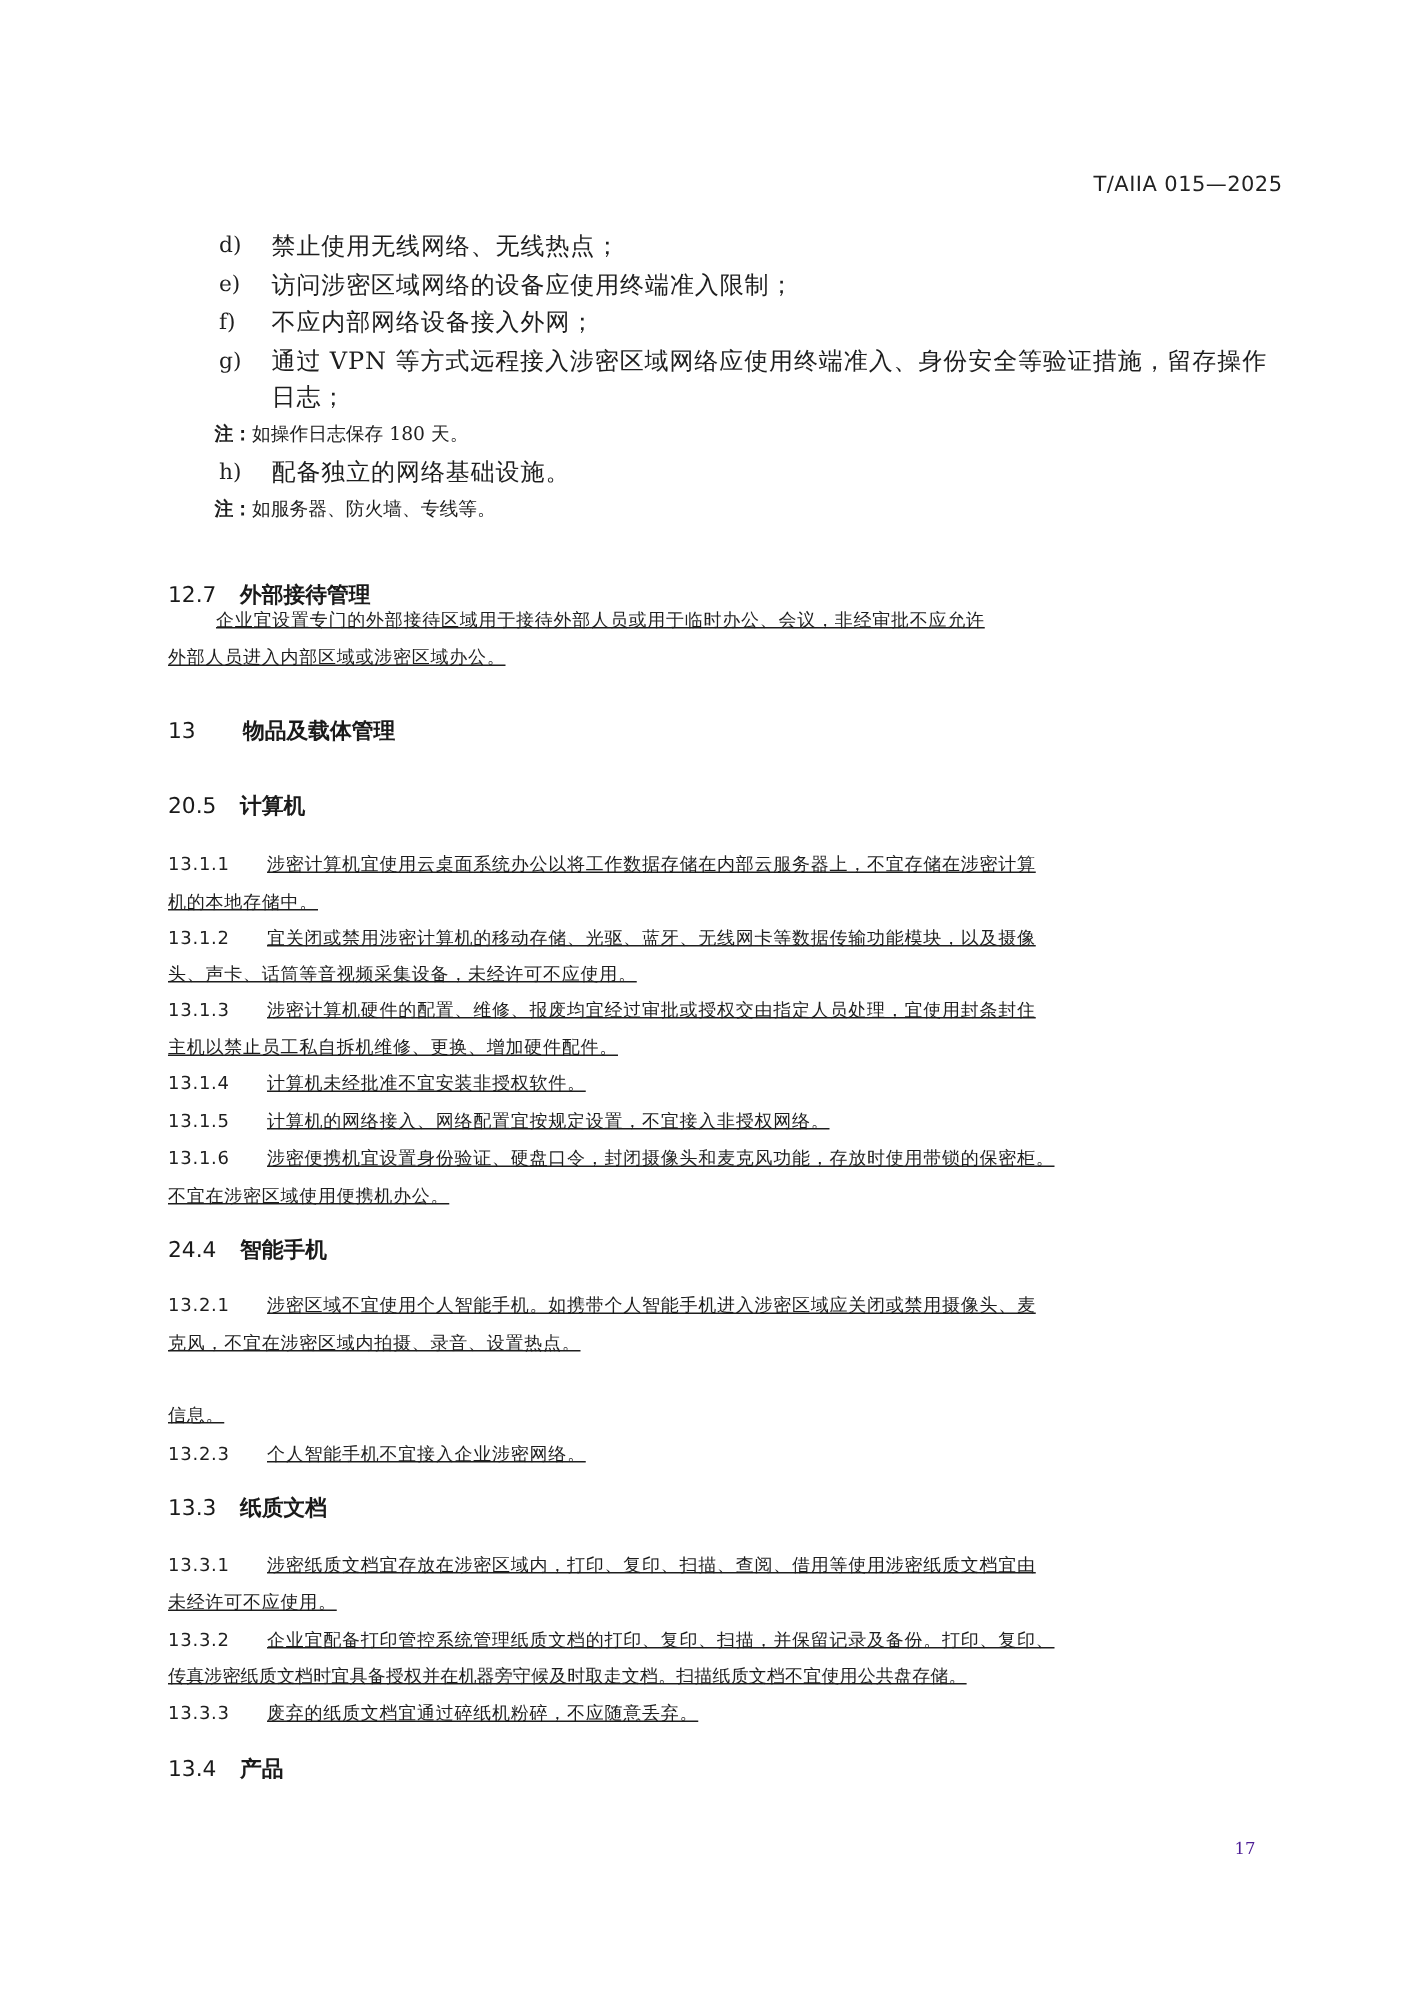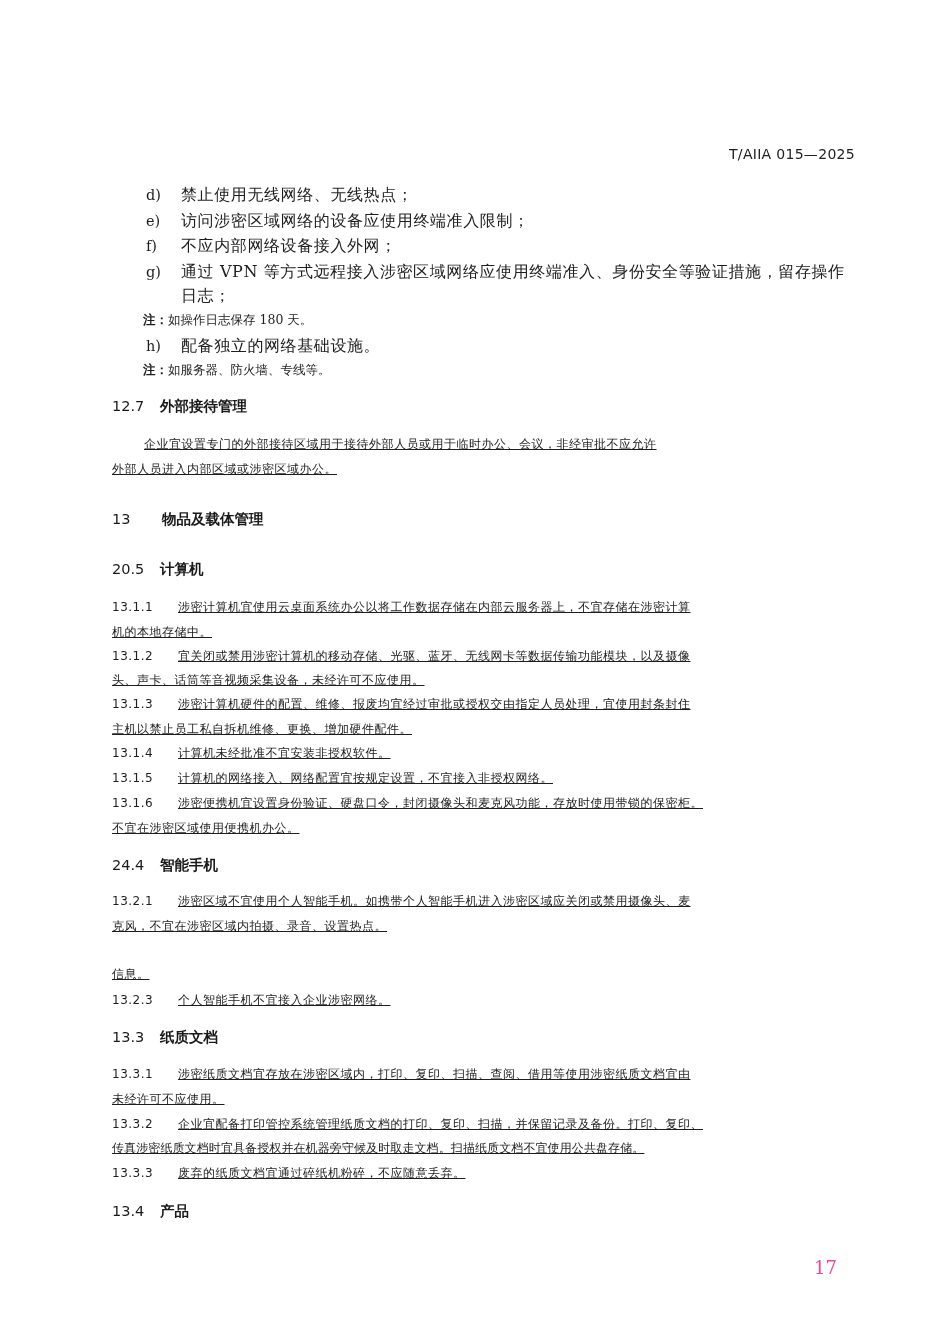--- a/index.html
+++ b/index.html
@@ -1,32 +1,32 @@
 <!DOCTYPE html>
 <html><head>
 <meta charset="utf-8">
 <style>
   html, body { margin: 0; padding: 0; background: #ffffff; }
   body { width: 945px; height: 1336px; position: relative; overflow: hidden;
          font-family: "DejaVu Serif", "Liberation Serif", serif; color: #1e1e1e; }
-  .page { position: absolute; left: 0; top: 0; width: 945px; height: 1220px; margin-top: 31px; }
+  .page { position: absolute; left: 0; top: 0; width: 945px; height: 1220px; }
   .header-code { position: absolute; right: 90px; top: 115px; font-family: "DejaVu Sans", "Liberation Sans", sans-serif;
                  font-size: 14px; letter-spacing: 0.3px; color: #222; }
   .item-label { position: absolute; left: 146px; font-size: 14.5px; line-height: 24px; }
   .item-text { position: absolute; left: 181px; font-size: 16px; line-height: 24px; white-space: nowrap; letter-spacing: 0.6px; }
   .note { position: absolute; left: 143px; font-size: 12.5px; line-height: 20px; }
   .note b { font-weight: bold; font-family: "DejaVu Sans", "Liberation Sans", sans-serif; }
   .heading { position: absolute; left: 112px; font-family: "DejaVu Sans", "Liberation Sans", sans-serif; font-size: 14.5px; line-height: 24px; color: #1a1a1a; }
   .heading .num { display: inline-block; min-width: 48px; }
   .heading.h1 .num { min-width: 46px; }
   .heading .title { font-weight: bold; }
   .para { position: absolute; left: 112px; width: 745px; font-size: 12px; line-height: 24px; letter-spacing: 0.5px; text-decoration: underline; }
   .clause-num { font-family: "DejaVu Sans", "Liberation Sans", sans-serif; display: inline-block; min-width: 66px; }
   .indent { text-indent: 32px; }
-  .page-num { position: absolute; right: 108px; top: 1226px; font-size: 18px; color: #ec4899; }
+  .page-num { position: absolute; right: 108px; top: 1226px; font-size: 11px; color: #4c1d95; }
 </style>
 </head>
 <body>
 
 <div class="page">
 
   <div class="header-code">T/AIIA 015—2025</div>
 
   <span class="item-label" style="top:152px">d)</span>
   <span class="item-text" style="top:152px">禁止使用无线网络、无线热点；</span>
@@ -45,21 +45,21 @@
     <b>注：</b><span>如操作日志保存 180 天。</span>
   </div>
 
   <span class="item-label" style="top:303px">h)</span>
   <span class="item-text" style="top:303px">配备独立的网络基础设施。</span>
 
   <div class="note" style="top:329px">
     <b>注：</b><span>如服务器、防火墙、专线等。</span>
   </div>
 
-  <div class="heading" style="top:363px">
+  <div class="heading" style="top:385px">
     <span class="num">12.7</span><span class="title">外部接待管理</span>
   </div>
   <div class="para indent" style="top:401px">企业宜设置专门的外部接待区域用于接待外部人员或用于临时办公、会议，非经审批不应允许</div>
   <div class="para" style="top:426px">外部人员进入内部区域或涉密区域办公。</div>
 
   <div class="heading h1" style="top:476px">
     <span class="num" style="min-width:50px">13</span><span class="title">物品及载体管理</span>
   </div>
 
   <div class="heading" style="top:526px">

